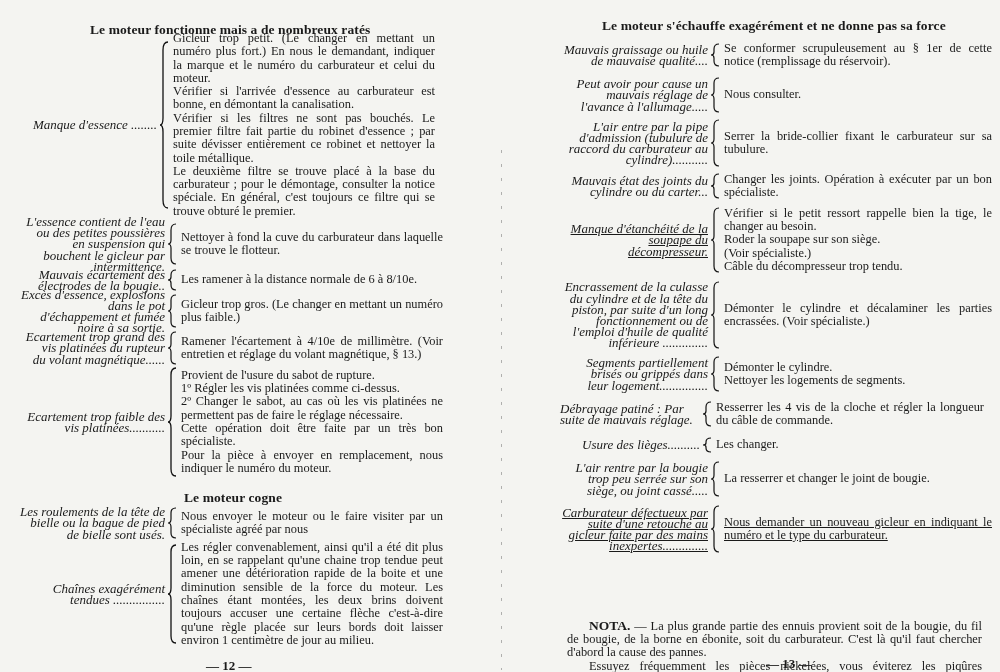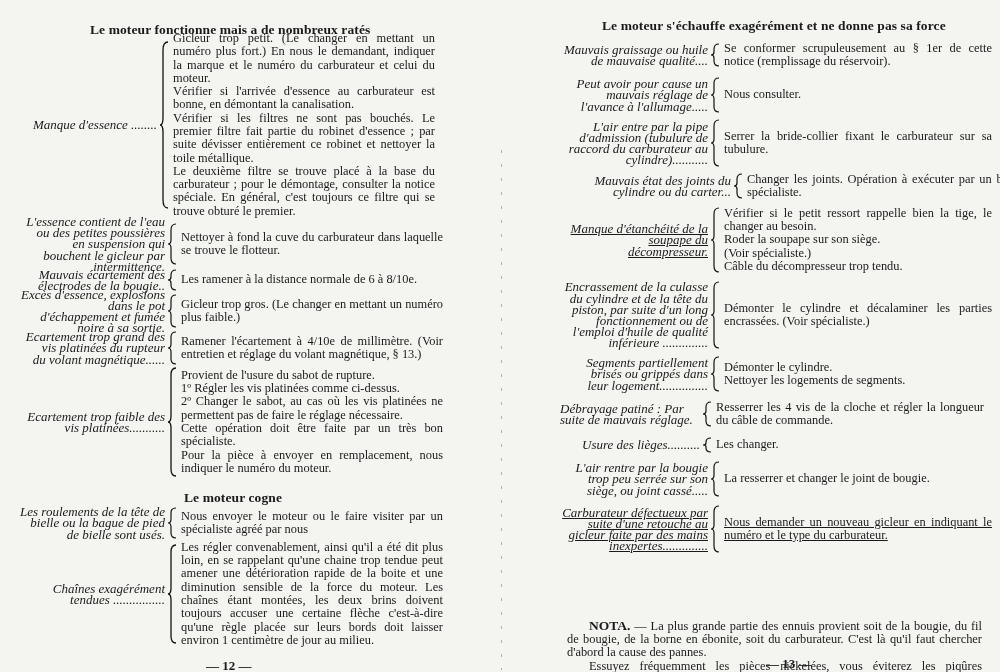--- a/index.html
+++ b/index.html
@@ -154,21 +154,21 @@
     <div class="cause hang" style="width:140px;">Peut avoir pour cause un mauvais réglage de l'avance à l'allumage.....</div>
     <div class="brace" style="width:16px;height:38px;">
         <svg width="10" height="38" viewBox="0 0 10 38">
           <path d="M8 2 Q3 2 3 7 L3 15 Q3 19 0 19 Q3 19 3 23 L3 31 Q3 36 8 36" fill="none" stroke="#111" stroke-width="1.2"></path>
         </svg>
       </div>
     <div class="remedy" style="width:268px;">Nous consulter.</div>
   </div>
 
   <div class="row" style="left:60px;top:164px;height:28px;">
-    <div class="cause hang" style="width:140px;margin-left:23px;">Mauvais état des joints du cylindre ou du carter...</div>
+    <div class="cause hang" style="width:140px;">Mauvais état des joints du cylindre ou du carter...</div>
     <div class="brace" style="width:16px;height:28px;">
         <svg width="10" height="28" viewBox="0 0 10 28">
           <path d="M8 2 Q3 2 3 7 L3 11 Q3 14 0 14 Q3 14 3 17 L3 21 Q3 26 8 26" fill="none" stroke="#111" stroke-width="1.2"></path>
         </svg>
       </div>
     <div class="remedy" style="width:268px;">Changer les joints. Opération à exécuter par un bon spécialiste.</div>
   </div>
 
   <div class="row" style="left:60px;top:198px;height:68px;">
     <div class="cause hang" style="width:140px;text-decoration:underline;">Manque d'étanchéité de la soupape du décompresseur.</div>

